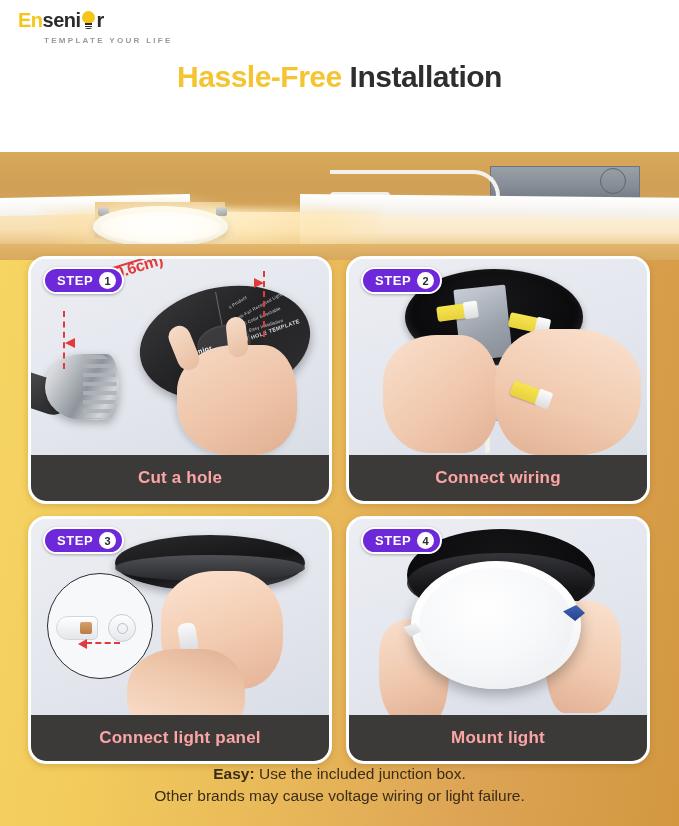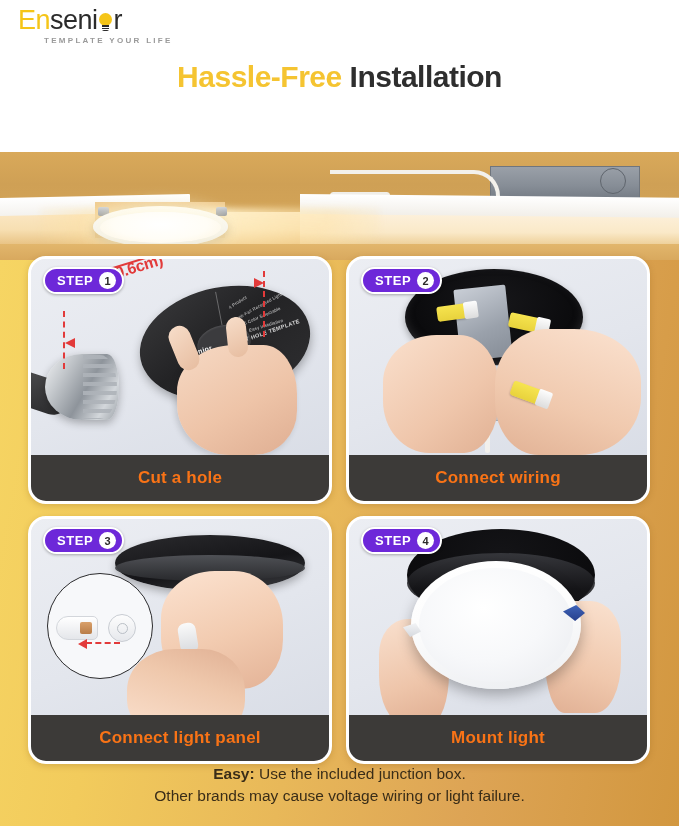--- a/index.html
+++ b/index.html
@@ -11,21 +11,21 @@
   }
   .page { position: relative; width: 679px; height: 826px; overflow: hidden; }
 
   
   .header {
     position: absolute; left: 0; top: 0; width: 679px; height: 152px;
     background: #ffffff;
   }
   .logo { position: absolute; left: 18px; top: 5px; width: 160px; height: 42px; }
   .logo-word {
-    font-size: 27px; font-weight: 400; letter-spacing: -0.5px;
+    font-size: 20px; font-weight: 700; letter-spacing: -0.5px;
     line-height: 30px; white-space: nowrap;
   }
   .logo-en { color: #f5c518; }
   .logo-senior { color: #2b2b2b; }
   .logo-bulb {
     display: inline-block; position: relative; width: 16px; height: 20px;
     vertical-align: -3px;
   }
   .logo-bulb .bulb-top {
     position: absolute; left: 1px; top: 1px; width: 13px; height: 13px;
@@ -144,21 +144,21 @@
     border: 3px solid #ffffff;
     box-shadow: 0 2px 6px rgba(130,85,15,.25);
   }
   .card-photo {
     position: absolute; left: 0; top: 0; width: 100%; height: 200px;
     background: linear-gradient(160deg,#eceef3 0%, #e3e6ed 55%, #d9dde6 100%);
     overflow: hidden;
   }
   .caption {
     position: absolute; left: 0; bottom: 0; width: 100%; height: 46px;
-    background: #3c3a38; color: #f97316;
+    background: #3c3a38; color: #fca5a5;
     display: flex; align-items: center; justify-content: center;
     font-size: 17px; font-weight: 700; letter-spacing: .2px;
   }
   .step-badge {
     position: absolute; left: 12px; top: 8px; z-index: 6;
     height: 27px; padding: 0 6px 0 12px;
     background: #6d28d9; border: 2.5px solid #ffffff;
     border-radius: 14px; color: #ffffff;
     display: flex; align-items: center; gap: 6px;
     font-size: 13px; font-weight: 700; letter-spacing: .6px;

